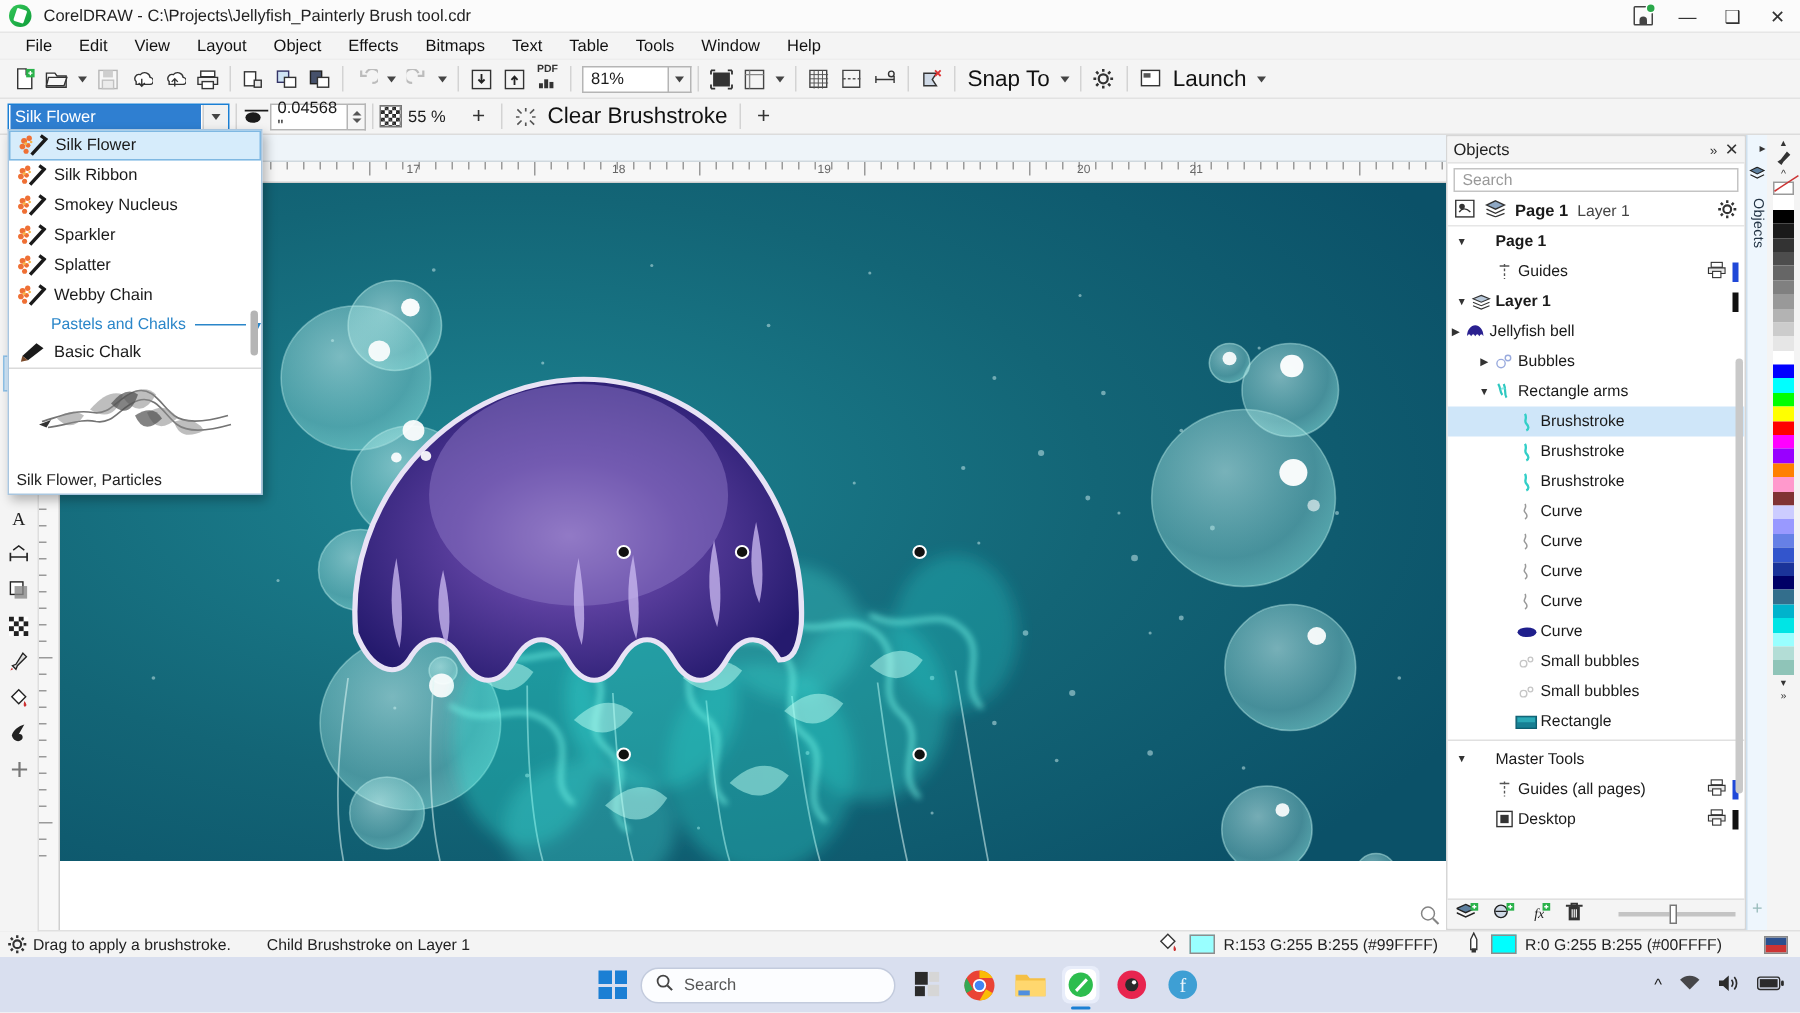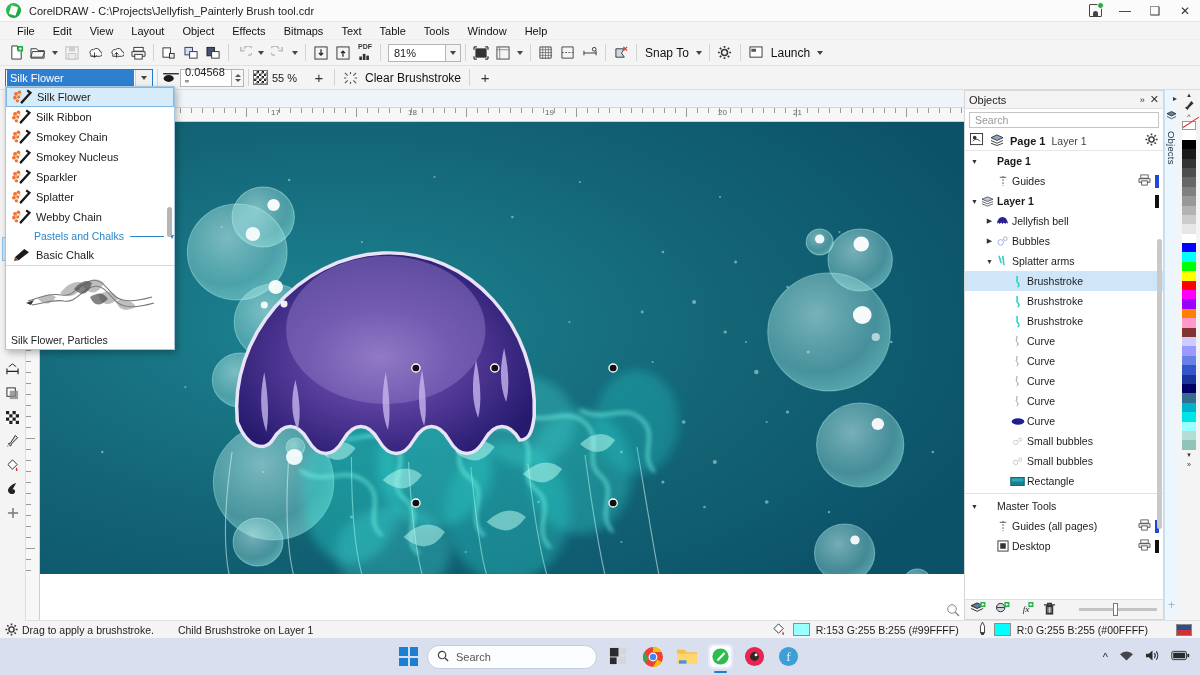--- a/index.html
+++ b/index.html
@@ -49,21 +49,21 @@
           border-radius:2px; cursor:default; position:relative; flex:none;}
   .tbtn.disabled{opacity:.35;}
   .tsep { width:1px;height:17px;background:#d3d3d3;margin:0 4px; flex:none;}
   .caret { width:0;height:0;border-left:3px solid transparent;border-right:3px solid transparent;
            border-top:4px solid #444; }
   .tbtn-caret{width:12px;height:22px;display:flex;align-items:center;justify-content:center;cursor:default;}
   .zoombox { width:58px;height:18px;background:#fff;border:1px solid #b5b5b5;
              display:flex;align-items:center;padding-left:5px;font-size:11px;margin-left:3px;}
   .zoomdrop{width:15px;height:18px;border:1px solid #b5b5b5;border-left:none;background:#f4f4f4;
             display:flex;align-items:center;justify-content:center;}
-  .tlabel{font-size:12px;padding:0 4px;color:#111;}
+  .tlabel{font-size:15px;padding:0 4px;color:#111;}
   .pdf-ic{font-size:7px;font-weight:bold;line-height:7px;text-align:center;color:#333;}
 
   
   .propbar { height:24px; background:#f4f4f4; display:flex; align-items:center;
              padding-left:5px; border-bottom:1px solid #dcdcdc; position:relative; z-index:40;}
   .brush-combo { width:148px;height:18px;display:flex;align-items:center;
                  border:1px solid #1a7fd4; background:#fff; }
   .brush-combo .val { flex:1; background:#2f7fd1; color:#fff; font-size:11px; padding:0 3px;
                       line-height:16px; height:16px; margin:1px; }
   .brush-combo .arw { width:17px;height:16px;display:flex;align-items:center;justify-content:center;
@@ -1026,21 +1026,21 @@
               <path d="M7 1l6 2.5L7 6 1 3.5z" fill="#b9c9da" stroke="#333" stroke-width=".8"></path>
               <path d="M1 6l6 2.5L13 6" fill="none" stroke="#333" stroke-width=".8"></path>
               <path d="M1 8.5L7 11l6-2.5" fill="none" stroke="#333" stroke-width=".8"></path>
             </svg>
           </span>
           <span class="nm" style="font-weight:bold;">Layer 1</span>
           <span class="right">
             <span class="barblack"></span>
           </span>
         </div>
-        <div class="trow" style="padding-left:19px">
+        <div class="trow" style="">
           <span class="exp">▶</span>
           <span class="oic">
             <svg width="13" height="10" viewBox="0 0 14 11">
               <path d="M1 9C1 4 4 1 7 1s6 3 6 8c-1-2-2-2-3 0-1-2-2-2-3 0-1-2-2-2-3 0-1-2-2-2-3 0z" fill="#2a2090"></path>
             </svg>
           </span>
           <span class="nm" style="">Jellyfish bell</span>
         </div>
         <div class="trow" style="padding-left:19px">
           <span class="exp">▶</span>
@@ -1053,21 +1053,21 @@
           <span class="nm" style="">Bubbles</span>
         </div>
         <div class="trow" style="padding-left:19px">
           <span class="exp">▼</span>
           <span class="oic">
             <svg width="13" height="12" viewBox="0 0 14 13">
               <path d="M3 1c2 3 1 6 3 8M7 1c2 4 0 7 2 10" stroke="#2ec8c0" stroke-width="1.6" fill="none"></path>
               <path d="M4 5q3-3 5 0" fill="#63e0da" opacity=".7"></path>
             </svg>
           </span>
-          <span class="nm" style="">Splatter arms</span>
+          <span class="nm" style="">Rectangle arms</span>
         </div>
         <div class="trow sel" style="padding-left:34px">
           <span class="exp"></span>
           <span class="oic">
             <svg width="12" height="13" viewBox="0 0 13 14">
               <path d="M5 1c2 3-1 5 1 7s2 4 0 5" stroke="#33cfc8" stroke-width="1.7" fill="none"></path>
             </svg>
           </span>
           <span class="nm" style="">Brushstroke</span>
         </div>
@@ -1384,37 +1384,20 @@
               <circle cx="7.8" cy="3.4" r="1.9"></circle>
               <circle cx="3" cy="9.2" r="2"></circle>
               <circle cx="7" cy="8.4" r="1.7"></circle>
               <circle cx="5.6" cy="12.6" r="1.8"></circle>
             </g>
             <g fill="#f6b243">
               <circle cx="5.4" cy="7.1" r="1.1"></circle>
               <circle cx="9.2" cy="6" r=".9"></circle>
             </g>
           </svg></span>
-        <span>Smokey Chain</span>
-      </div>
-      <div class="bd-item">
-        <span class="ic"><svg width="20" height="16" viewBox="0 0 21 17">
-            <path d="M16 1.5l3.5 2.5-10 11" stroke="#1a1a1a" stroke-width="2.4" fill="none"></path>
-            <g fill="#ef7035">
-              <circle cx="4.2" cy="5.2" r="2.1"></circle>
-              <circle cx="7.8" cy="3.4" r="1.9"></circle>
-              <circle cx="3" cy="9.2" r="2"></circle>
-              <circle cx="7" cy="8.4" r="1.7"></circle>
-              <circle cx="5.6" cy="12.6" r="1.8"></circle>
-            </g>
-            <g fill="#f6b243">
-              <circle cx="5.4" cy="7.1" r="1.1"></circle>
-              <circle cx="9.2" cy="6" r=".9"></circle>
-            </g>
-          </svg></span>
         <span>Smokey Nucleus</span>
       </div>
       <div class="bd-item">
         <span class="ic"><svg width="20" height="16" viewBox="0 0 21 17">
             <path d="M16 1.5l3.5 2.5-10 11" stroke="#1a1a1a" stroke-width="2.4" fill="none"></path>
             <g fill="#ef7035">
               <circle cx="4.2" cy="5.2" r="2.1"></circle>
               <circle cx="7.8" cy="3.4" r="1.9"></circle>
               <circle cx="3" cy="9.2" r="2"></circle>
               <circle cx="7" cy="8.4" r="1.7"></circle>

